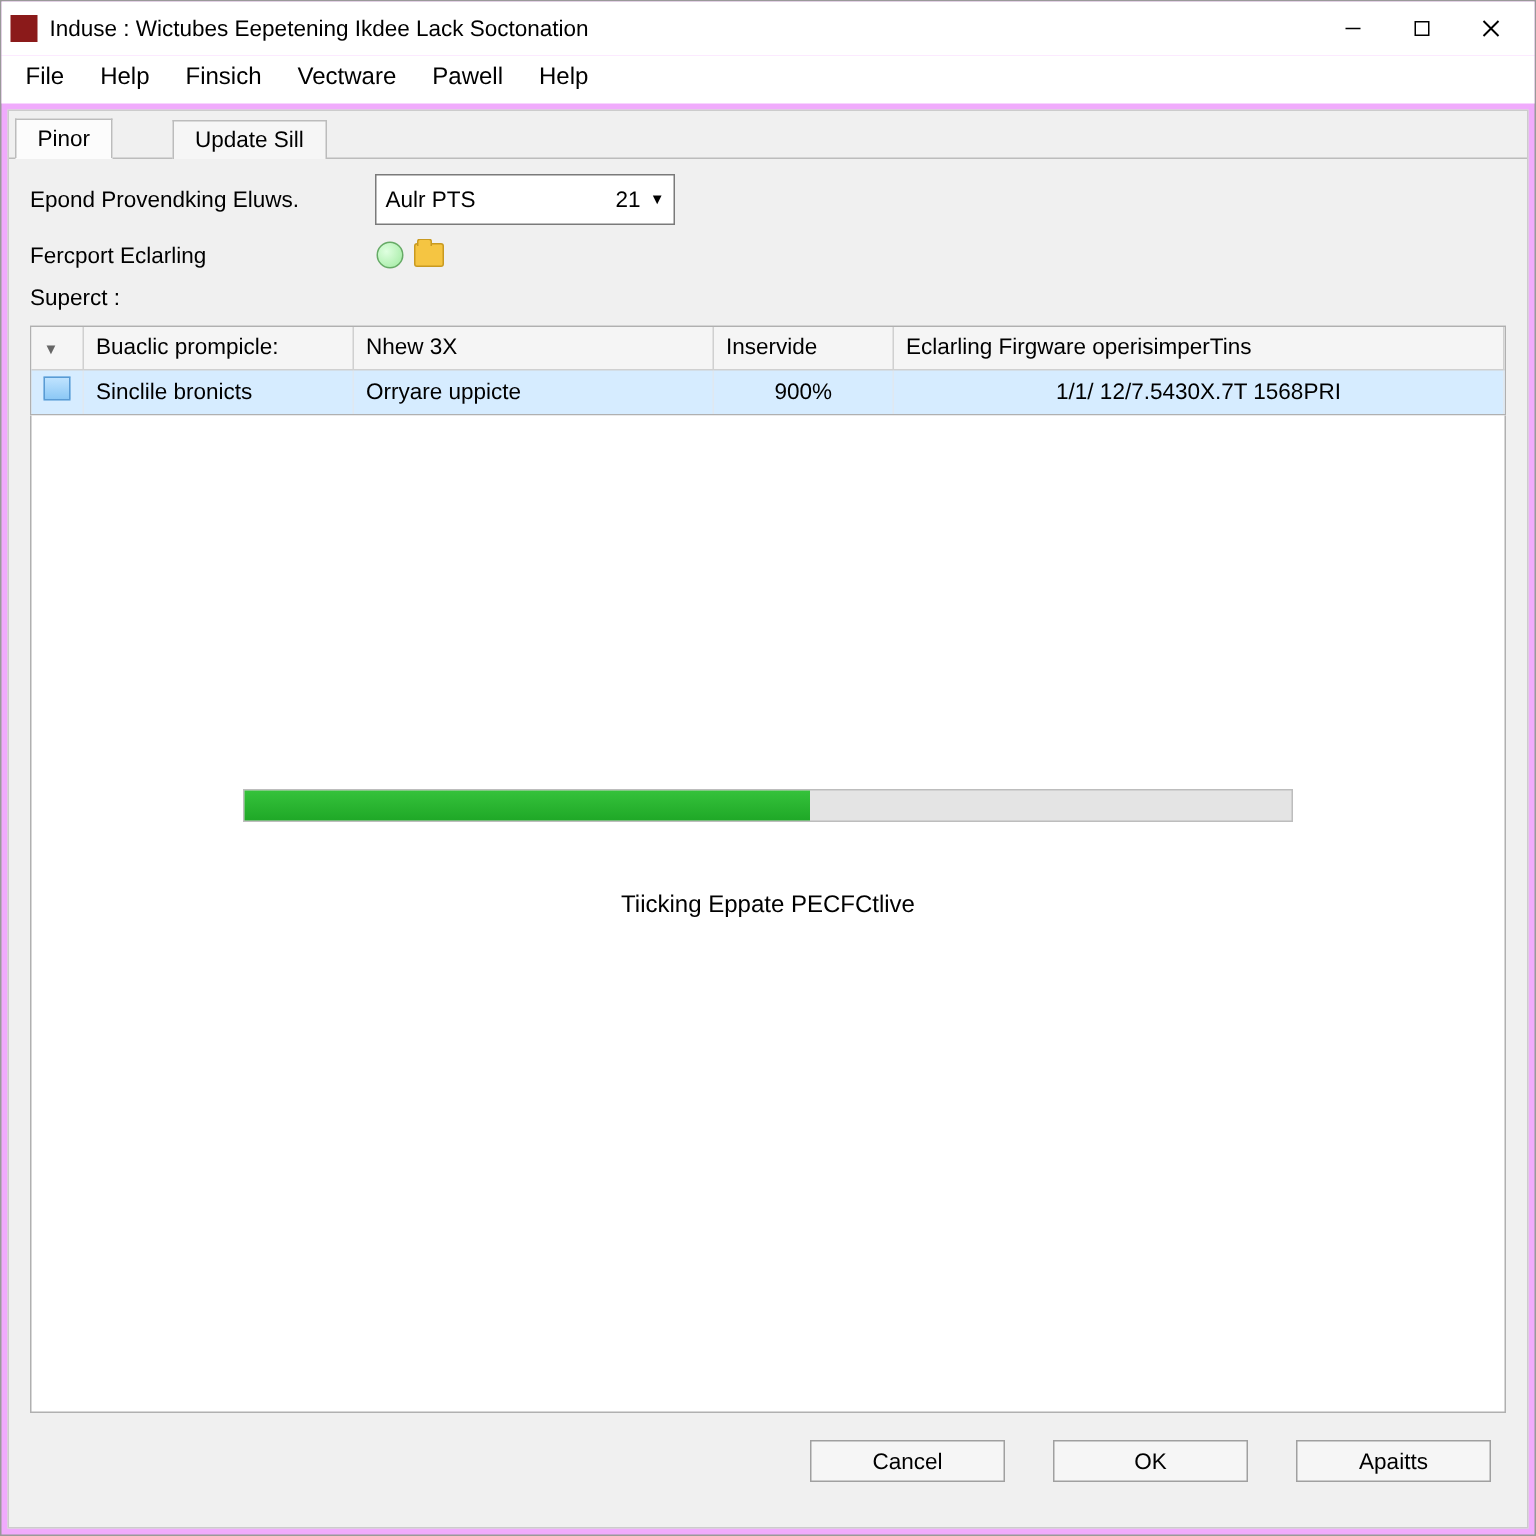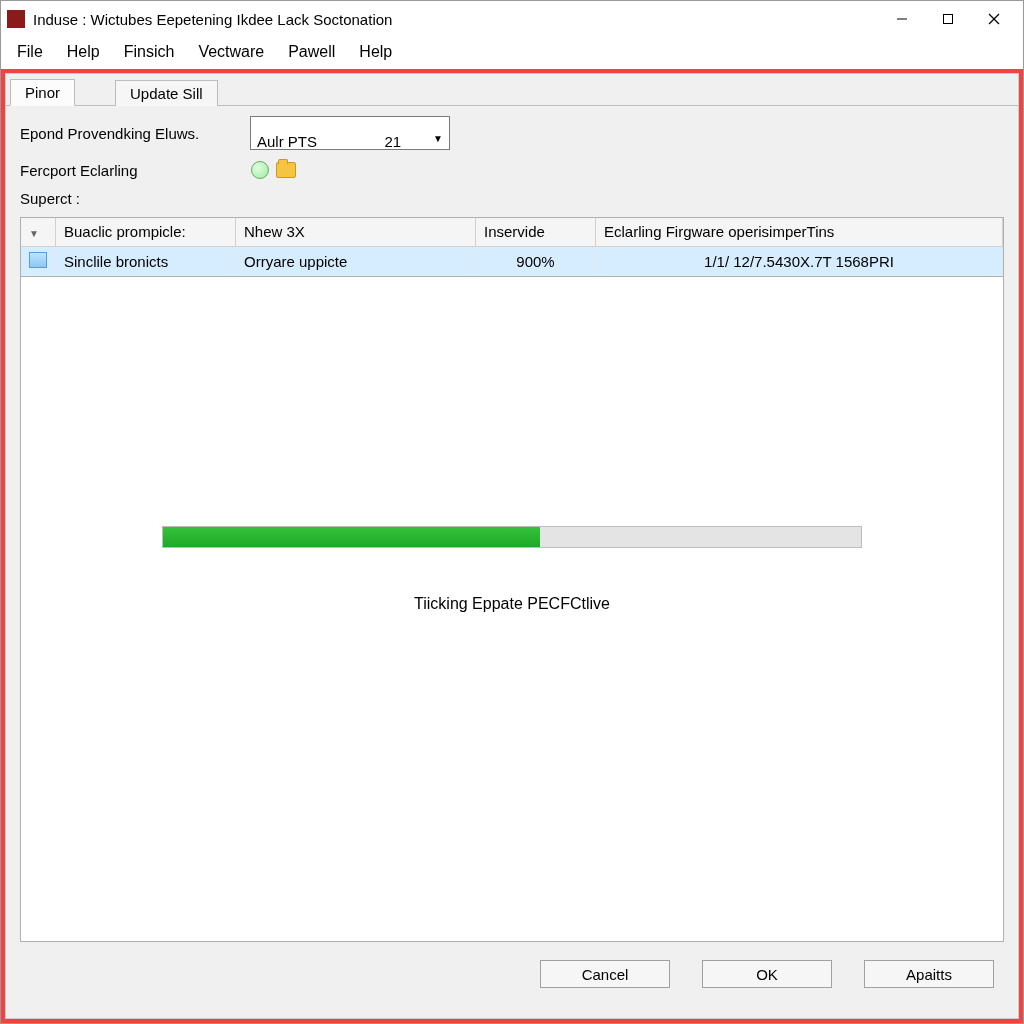--- a/index.html
+++ b/index.html
@@ -10,21 +10,21 @@
     background: #fff;
     color: #000;
     width: 1024px;
     height: 1024px;
     overflow: hidden;
   }
   .window {
     width: 1024px;
     height: 1024px;
     border: 1px solid #999;
-    background: #ef4444;
+    background: #f0abfc;
     display: flex;
     flex-direction: column;
   }
   
   .titlebar {
     display: flex;
     align-items: center;
     height: 36px;
     background: #fff;
     padding: 0 6px;
@@ -101,27 +101,26 @@
     padding: 10px 14px 6px 14px;
     display: grid;
     grid-template-columns: 230px auto;
     row-gap: 10px;
     align-items: center;
     font-size: 15px;
   }
   .form-label { }
   .dropdown {
     display: flex;
-    align-items: flex-start;
+    align-items: center;
     width: 200px;
     height: 28px;
     background: #fff;
     border: 1px solid #7a7a7a;
     padding: 16px 6px;
-    gap: 26px;
   }
   .dropdown .dd-val { flex:1; }
   .dropdown .dd-num { margin-right: 6px; }
   .dropdown .dd-caret { font-size: 10px; }
   .icon-row { display:flex; gap:6px; align-items:center; }
   .small-icon {
     width: 20px; height: 20px;
     display:flex; align-items:center; justify-content:center;
     font-size:14px;
   }

